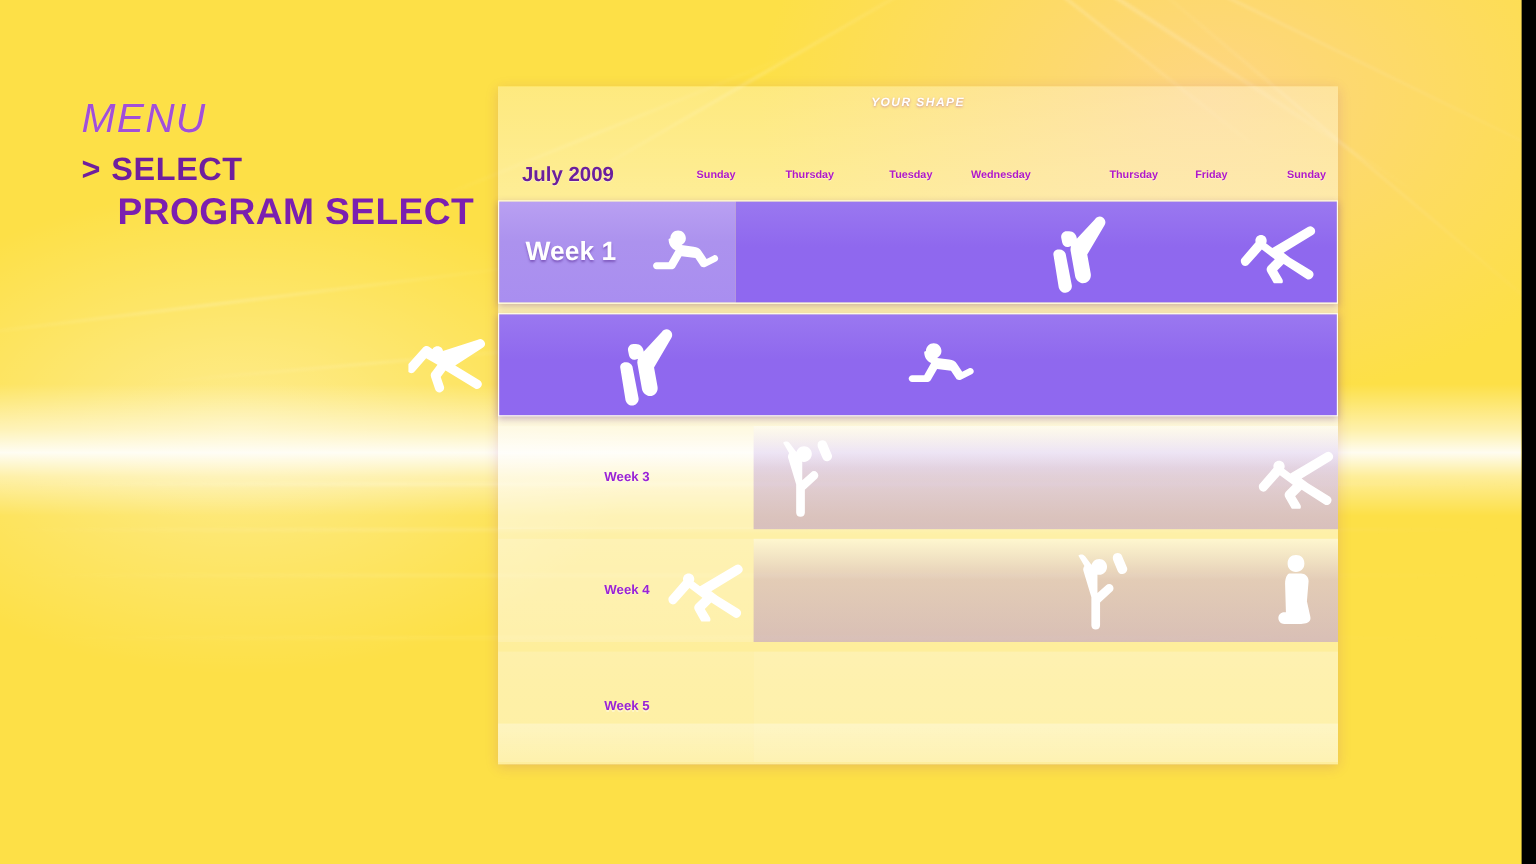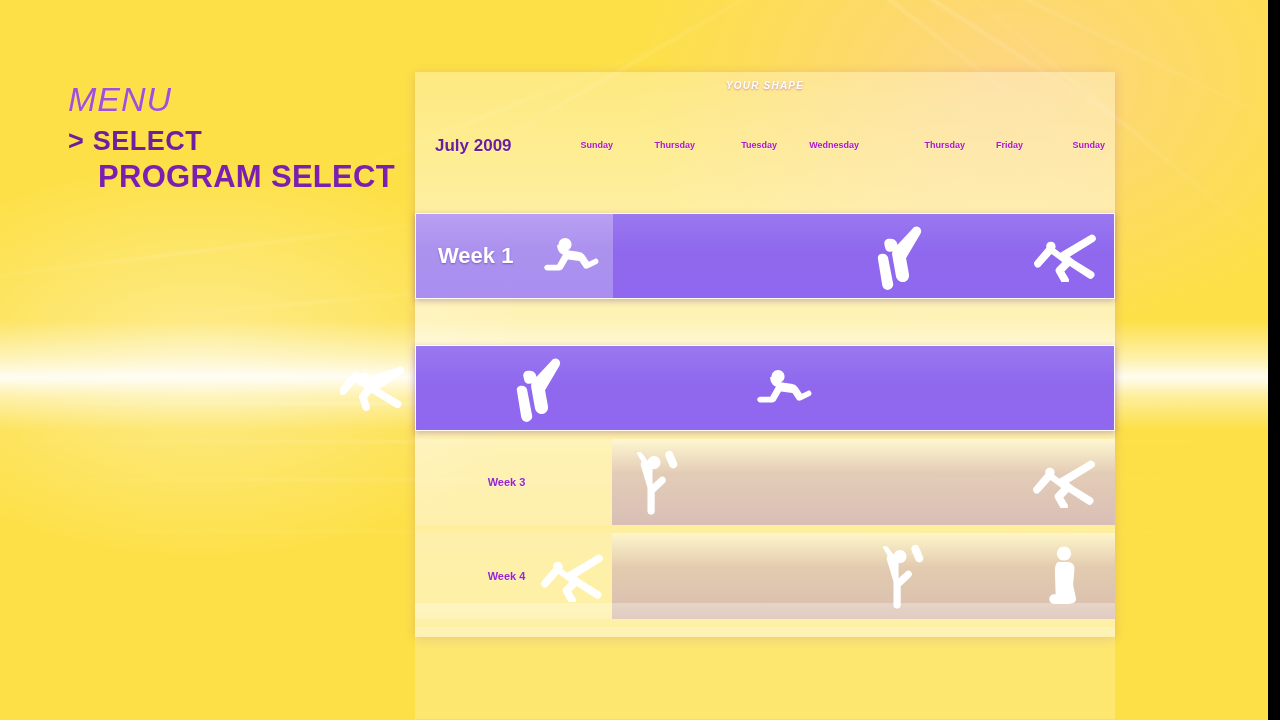--- a/index.html
+++ b/index.html
@@ -209,21 +209,20 @@
     height: 86px;
     margin-bottom: 8px;
     display: flex;
     align-items: stretch;
   }
   .week-row.selected {
     border: 1px solid rgba(255,255,255,0.78);
     box-shadow: 0 2px 6px rgba(90,30,140,0.30),
                 inset 0 1px 0 rgba(255,255,255,0.55);
     height: 84px;
-    margin-top: 46px;
   }
   .week-label {
     flex: 0 0 197px;
     display: flex;
     align-items: center;
     position: relative;
     user-select: none;
   }
   .week-grid {
     flex: 1 1 auto;
@@ -241,20 +240,21 @@
     margin-left: 22px;
     font-size: 22px;
     font-weight: bold;
     color: #ffffff;
     text-shadow: 0 1px 2px rgba(70,20,130,0.45);
   }
 
   
   .unselected .week-label {
     background: rgba(255,255,255,0.16);
+    padding-left: 16px;
   }
   .unselected .week-label .week-text {
     width: 100%;
     text-align: center;
     padding-right: 14px;
     font-size: 11px;
     font-weight: bold;
     color: #9a23d6;
     text-shadow: 0 1px 0 rgba(255,255,255,0.4);
   }
@@ -420,20 +420,23 @@
               </svg>
             </div>
             <div class="pose" style="left: 452px;">
               <svg viewBox="0 0 60 100" width="42" height="72">
                 <path d="M30 8c6 0 10 4 10 10s-4 10-10 10-10-4-10-10S24 8 30 8zM22 30h14c5 0 9 4 9 9l-2 24 4 18c1 4-1 7-5 8l-6 1H16c-4 0-7-3-7-7s3-7 7-7h2l-1-34c0-7 3-12 5-12z"></path>
               </svg>
             </div>
           </div>
         </div>
         <div class="week-row unselected empty">
+          <div class="week-label">
+            <span class="week-text">Week 5</span>
+          </div>
           <div class="week-grid"></div>
         </div>
       </div>
 
     <div class="panel-bottom"></div>
   </div>
 
 </div>
 
 </body></html>

